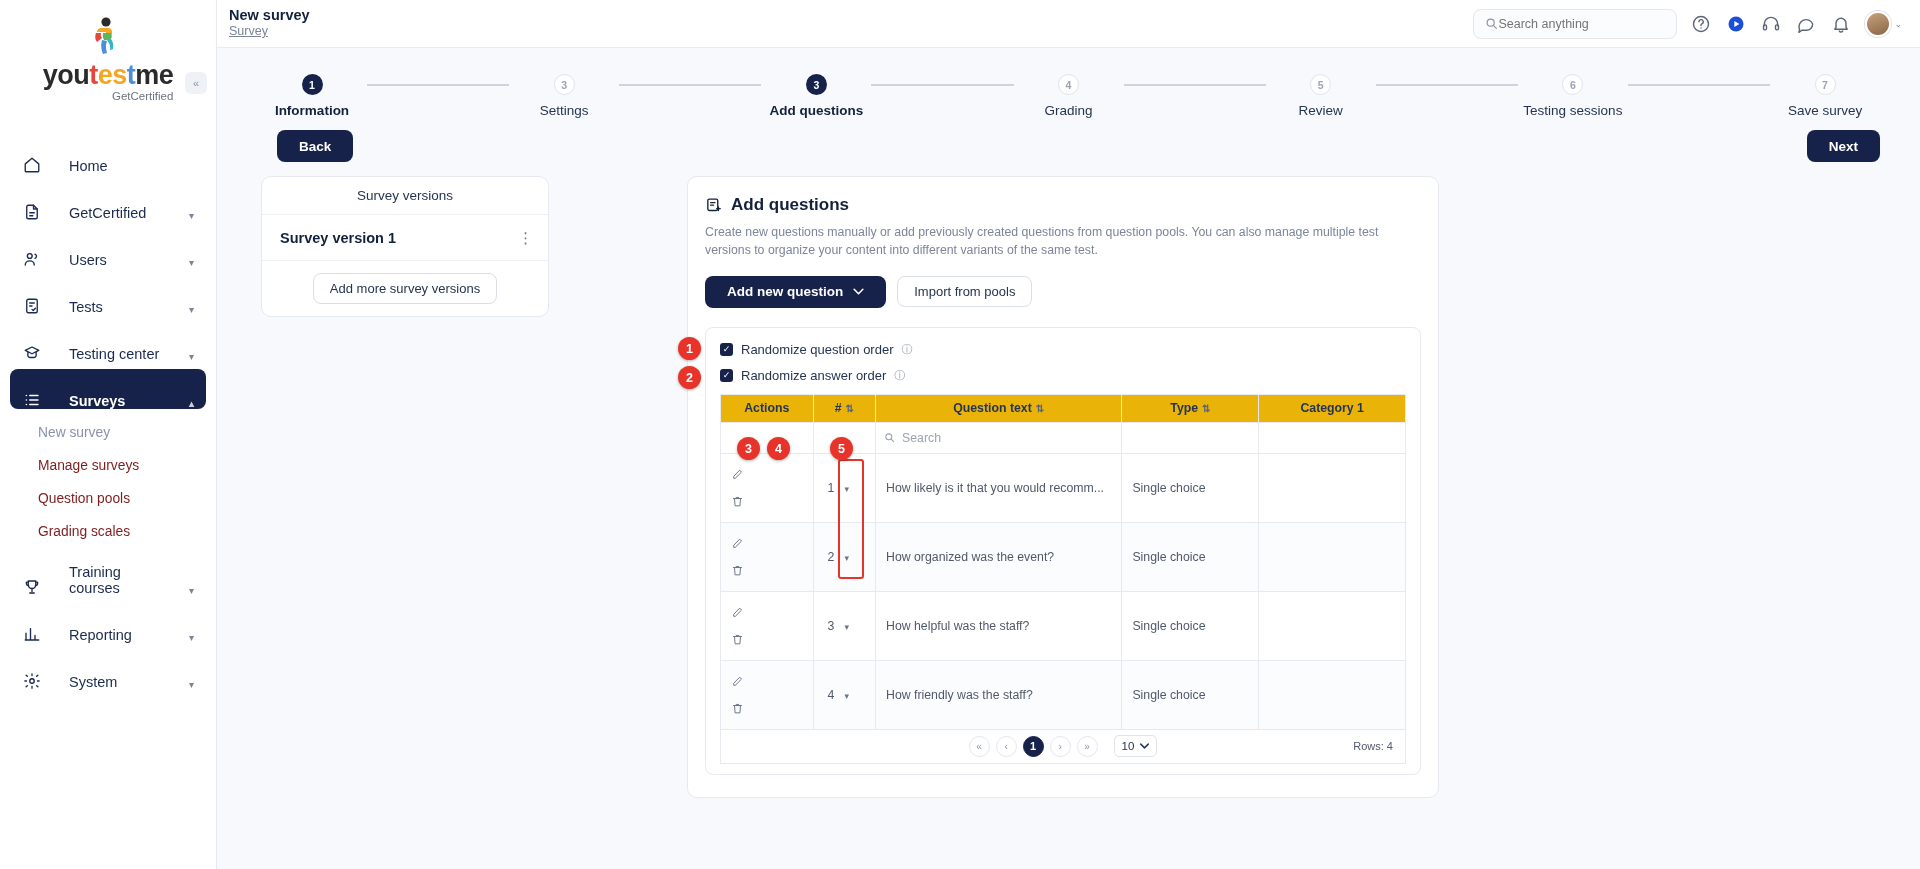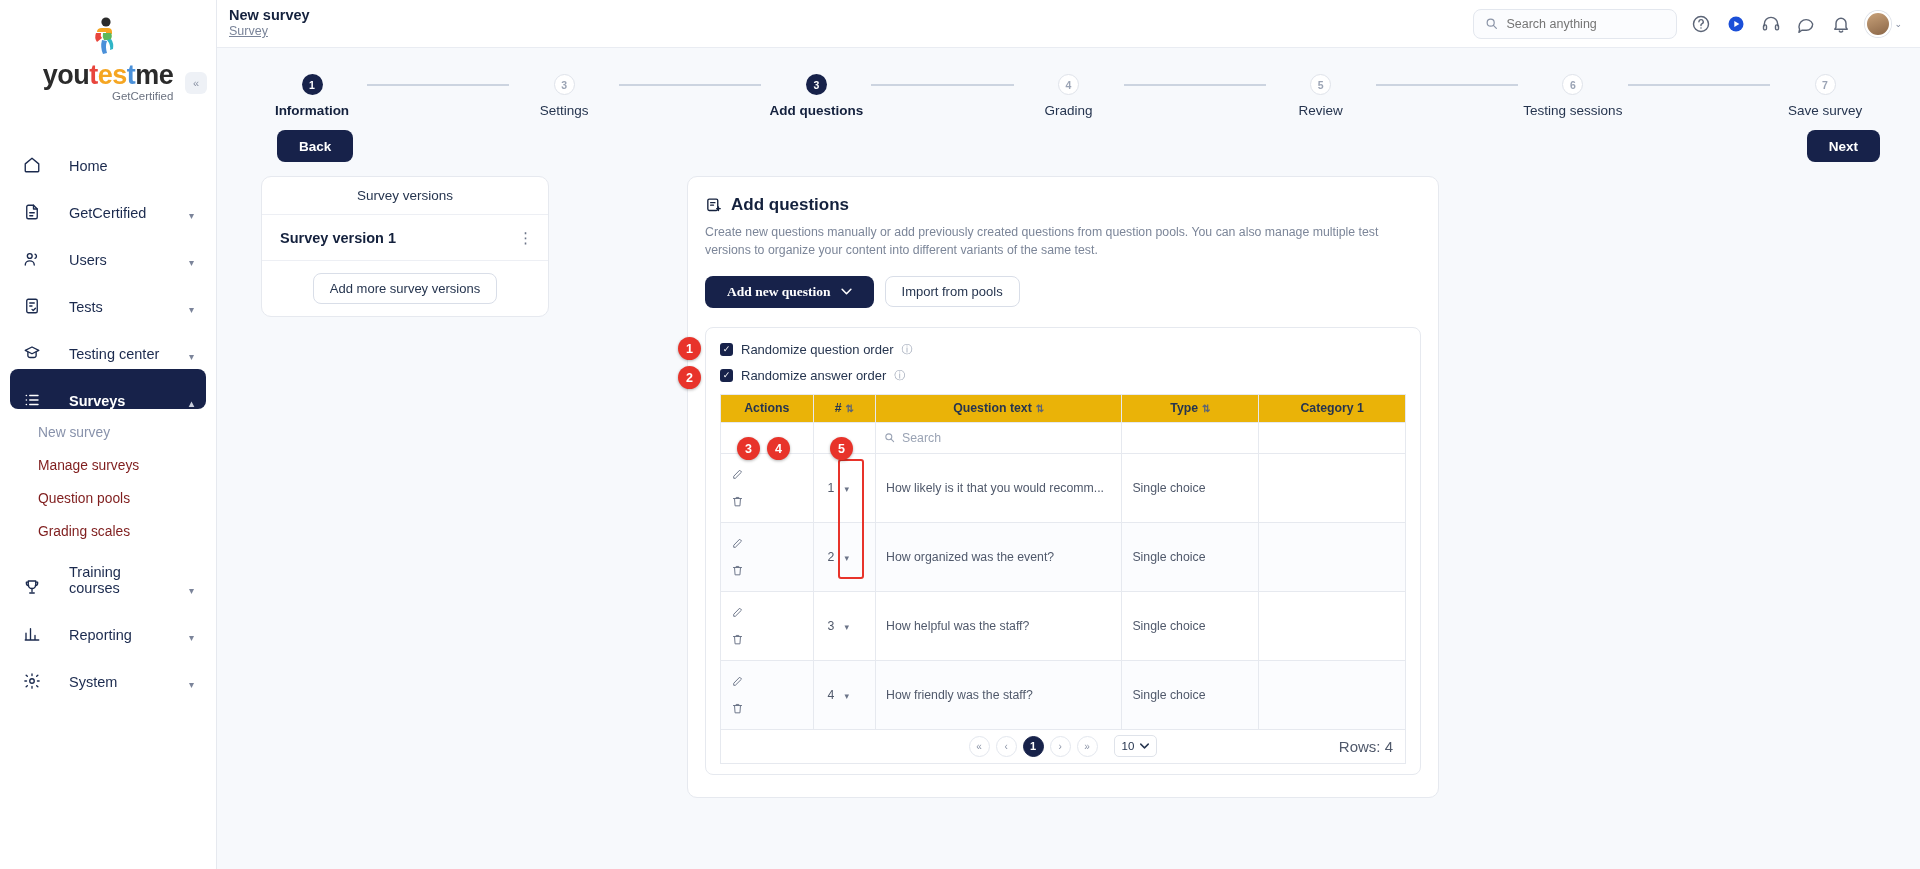--- a/index.html
+++ b/index.html
@@ -62,21 +62,21 @@
   .topbar {
     height: 48px; background: #ffffff; border-bottom: 1px solid #e9ecf2;
     display: flex; align-items: center; padding: 0 18px 0 12px; flex: 0 0 48px;
   }
   .crumbs { display: flex; flex-direction: column; justify-content: center; }
   .crumb-title { font-size: 14.5px; font-weight: 700; color: #14213d; line-height: 1.15; }
   .crumb-sub { font-size: 12.5px; color: #7a8499; line-height: 1.25; text-decoration: underline; }
   .topbar-right { margin-left: auto; display: flex; align-items: center; gap: 13px; }
   .search-box {
     width: 204px; height: 30px; border: 1px solid #e3e7ee; border-radius: 8px;
-    background: #fbfcfe; display: flex; align-items: center; gap: 8px; padding: 0 11px;
+    background: #fbfcfe; display: flex; align-items: center; gap: 0; padding: 0 11px;
   }
   .search-box input {
     border: none; outline: none; background: transparent;
     font-size: 12.5px; color: #8b94a7; width: 100%;
     font-family: "Liberation Sans", sans-serif;
   }
   .tb-icon { width: 22px; height: 22px; display: flex; align-items: center; justify-content: center; cursor: pointer; color: #5b6476; }
   .avatar-wrap { display: flex; align-items: center; gap: 3px; cursor: pointer; }
   .avatar {
     width: 26px; height: 26px; border-radius: 50%;
@@ -133,21 +133,21 @@
 
   .right-col { flex: 1; margin-left: 138px; max-width: 752px; }
   .card {
     background: #ffffff; border: 1px solid #e6e9ef; border-radius: 10px;
     padding: 18px 17px 22px 17px;
   }
   .card-title { display: flex; align-items: center; gap: 9px; }
   .card-title h2 { font-size: 17px; font-weight: 700; color: #14213d; }
   .card-desc { font-size: 12.3px; color: #7c8699; line-height: 1.5; margin-top: 8px; max-width: 730px; }
   .card-actions { display: flex; gap: 11px; margin-top: 16px; }
-  .btn-dd { display: flex; align-items: center; gap: 10px; height: 32px; font-family: Liberation Serif, serif; }
+  .btn-dd { display: flex; align-items: center; gap: 10px; height: 32px; }
 
   .inner-box {
     border: 1px solid #e6e9ef; border-radius: 8px; margin-top: 19px;
     padding: 14px 14px 10px 14px;
   }
   .chk-row { display: flex; align-items: center; gap: 8px; margin-bottom: 11px; position: relative; }
   .chk {
     width: 13px; height: 13px; border-radius: 3px; background: #17224a;
     display: flex; align-items: center; justify-content: center;
     color: #fff; font-size: 9px; cursor: pointer;
@@ -189,21 +189,21 @@
     width: 21px; height: 21px; border-radius: 50%; border: 1px solid #e3e7ee;
     display: flex; align-items: center; justify-content: center;
     font-size: 10px; color: #8b94a7; background: #fff; cursor: pointer;
   }
   .pg.current { background: #17224a; color: #fff; border-color: #17224a; font-weight: 700; font-size: 11px; }
   .rows-sel {
     margin-left: 10px; height: 22px; border: 1px solid #dfe3ea; border-radius: 5px;
     display: flex; align-items: center; gap: 6px; padding: 0 7px;
     font-size: 11.5px; color: #26354f; cursor: pointer; background: #fff;
   }
-  .rows-count { position: absolute; right: 12px; font-size: 15px; color: #50596b; padding-left: 42px; }
+  .rows-count { position: absolute; right: 12px; font-size: 11px; color: #50596b; padding-left: 42px; }
 
   
   .badge {
     position: absolute; width: 23px; height: 23px; border-radius: 50%;
     background: #e8332a; color: #fff; font-size: 12.5px; font-weight: 700;
     display: flex; align-items: center; justify-content: center;
     box-shadow: 0 1px 3px rgba(0,0,0,.3); z-index: 40;
   }
   .hl-box {
     position: absolute; border: 2px solid #e8332a; border-radius: 3px; z-index: 30;

